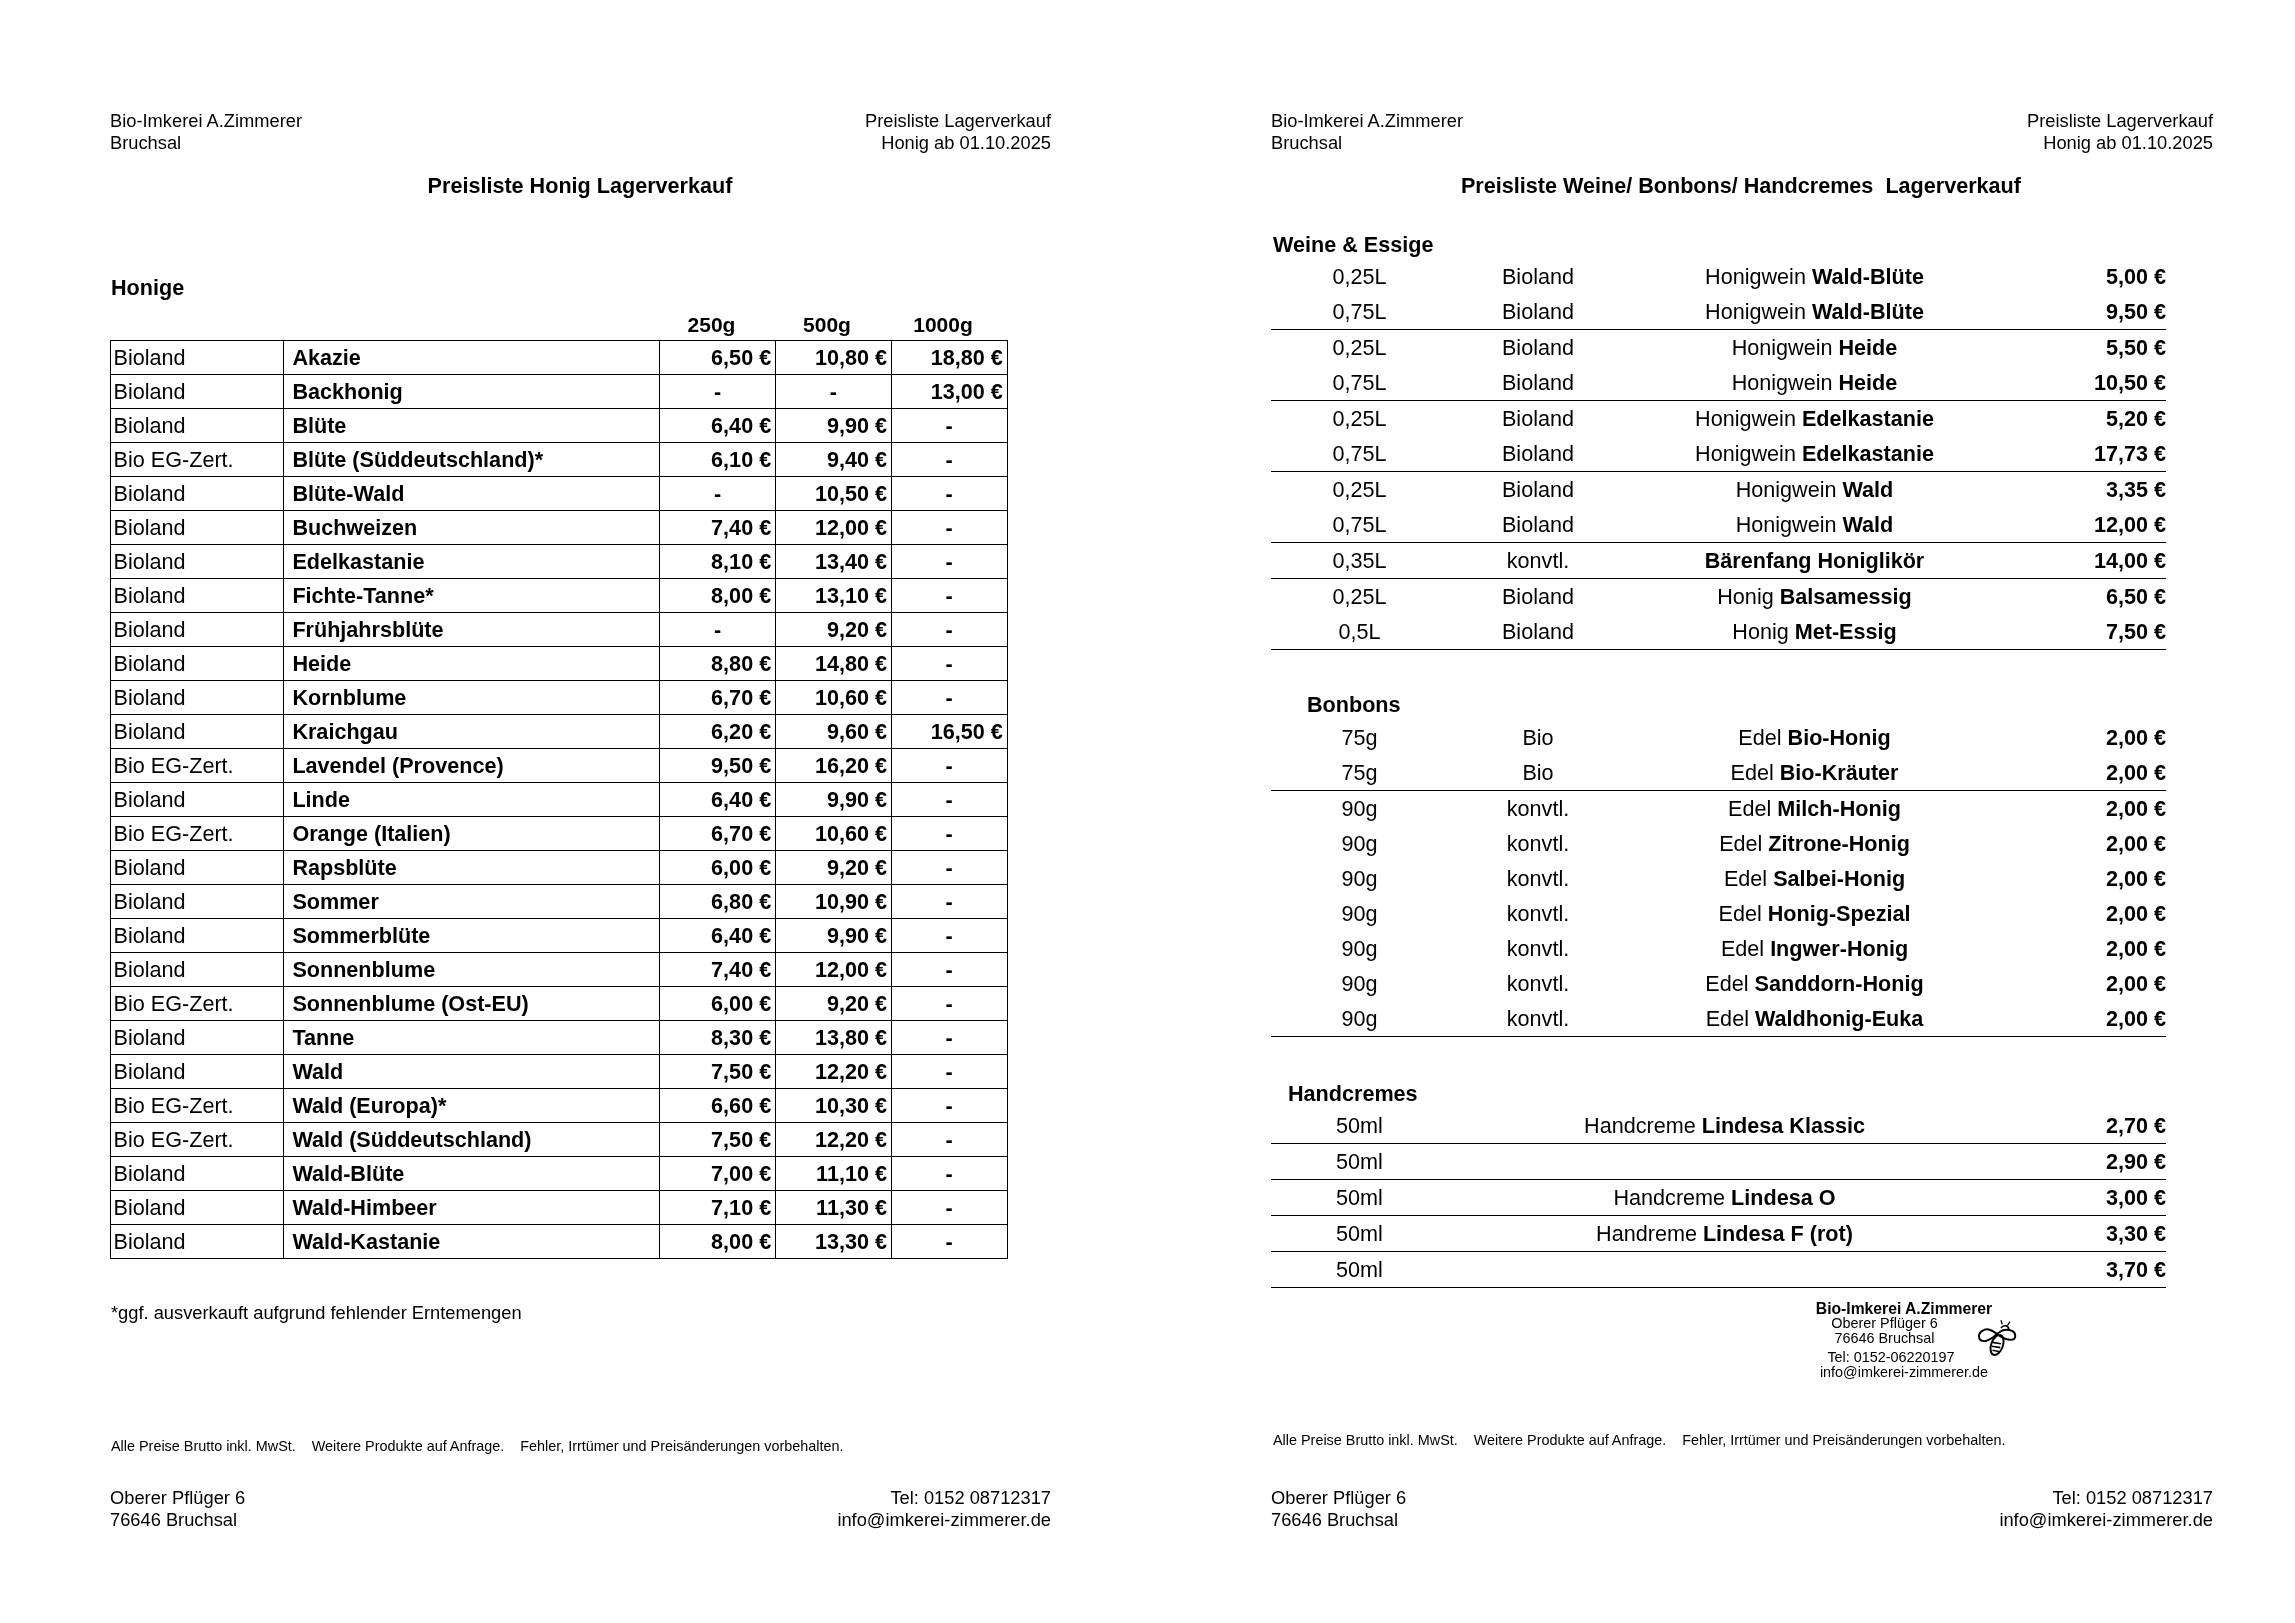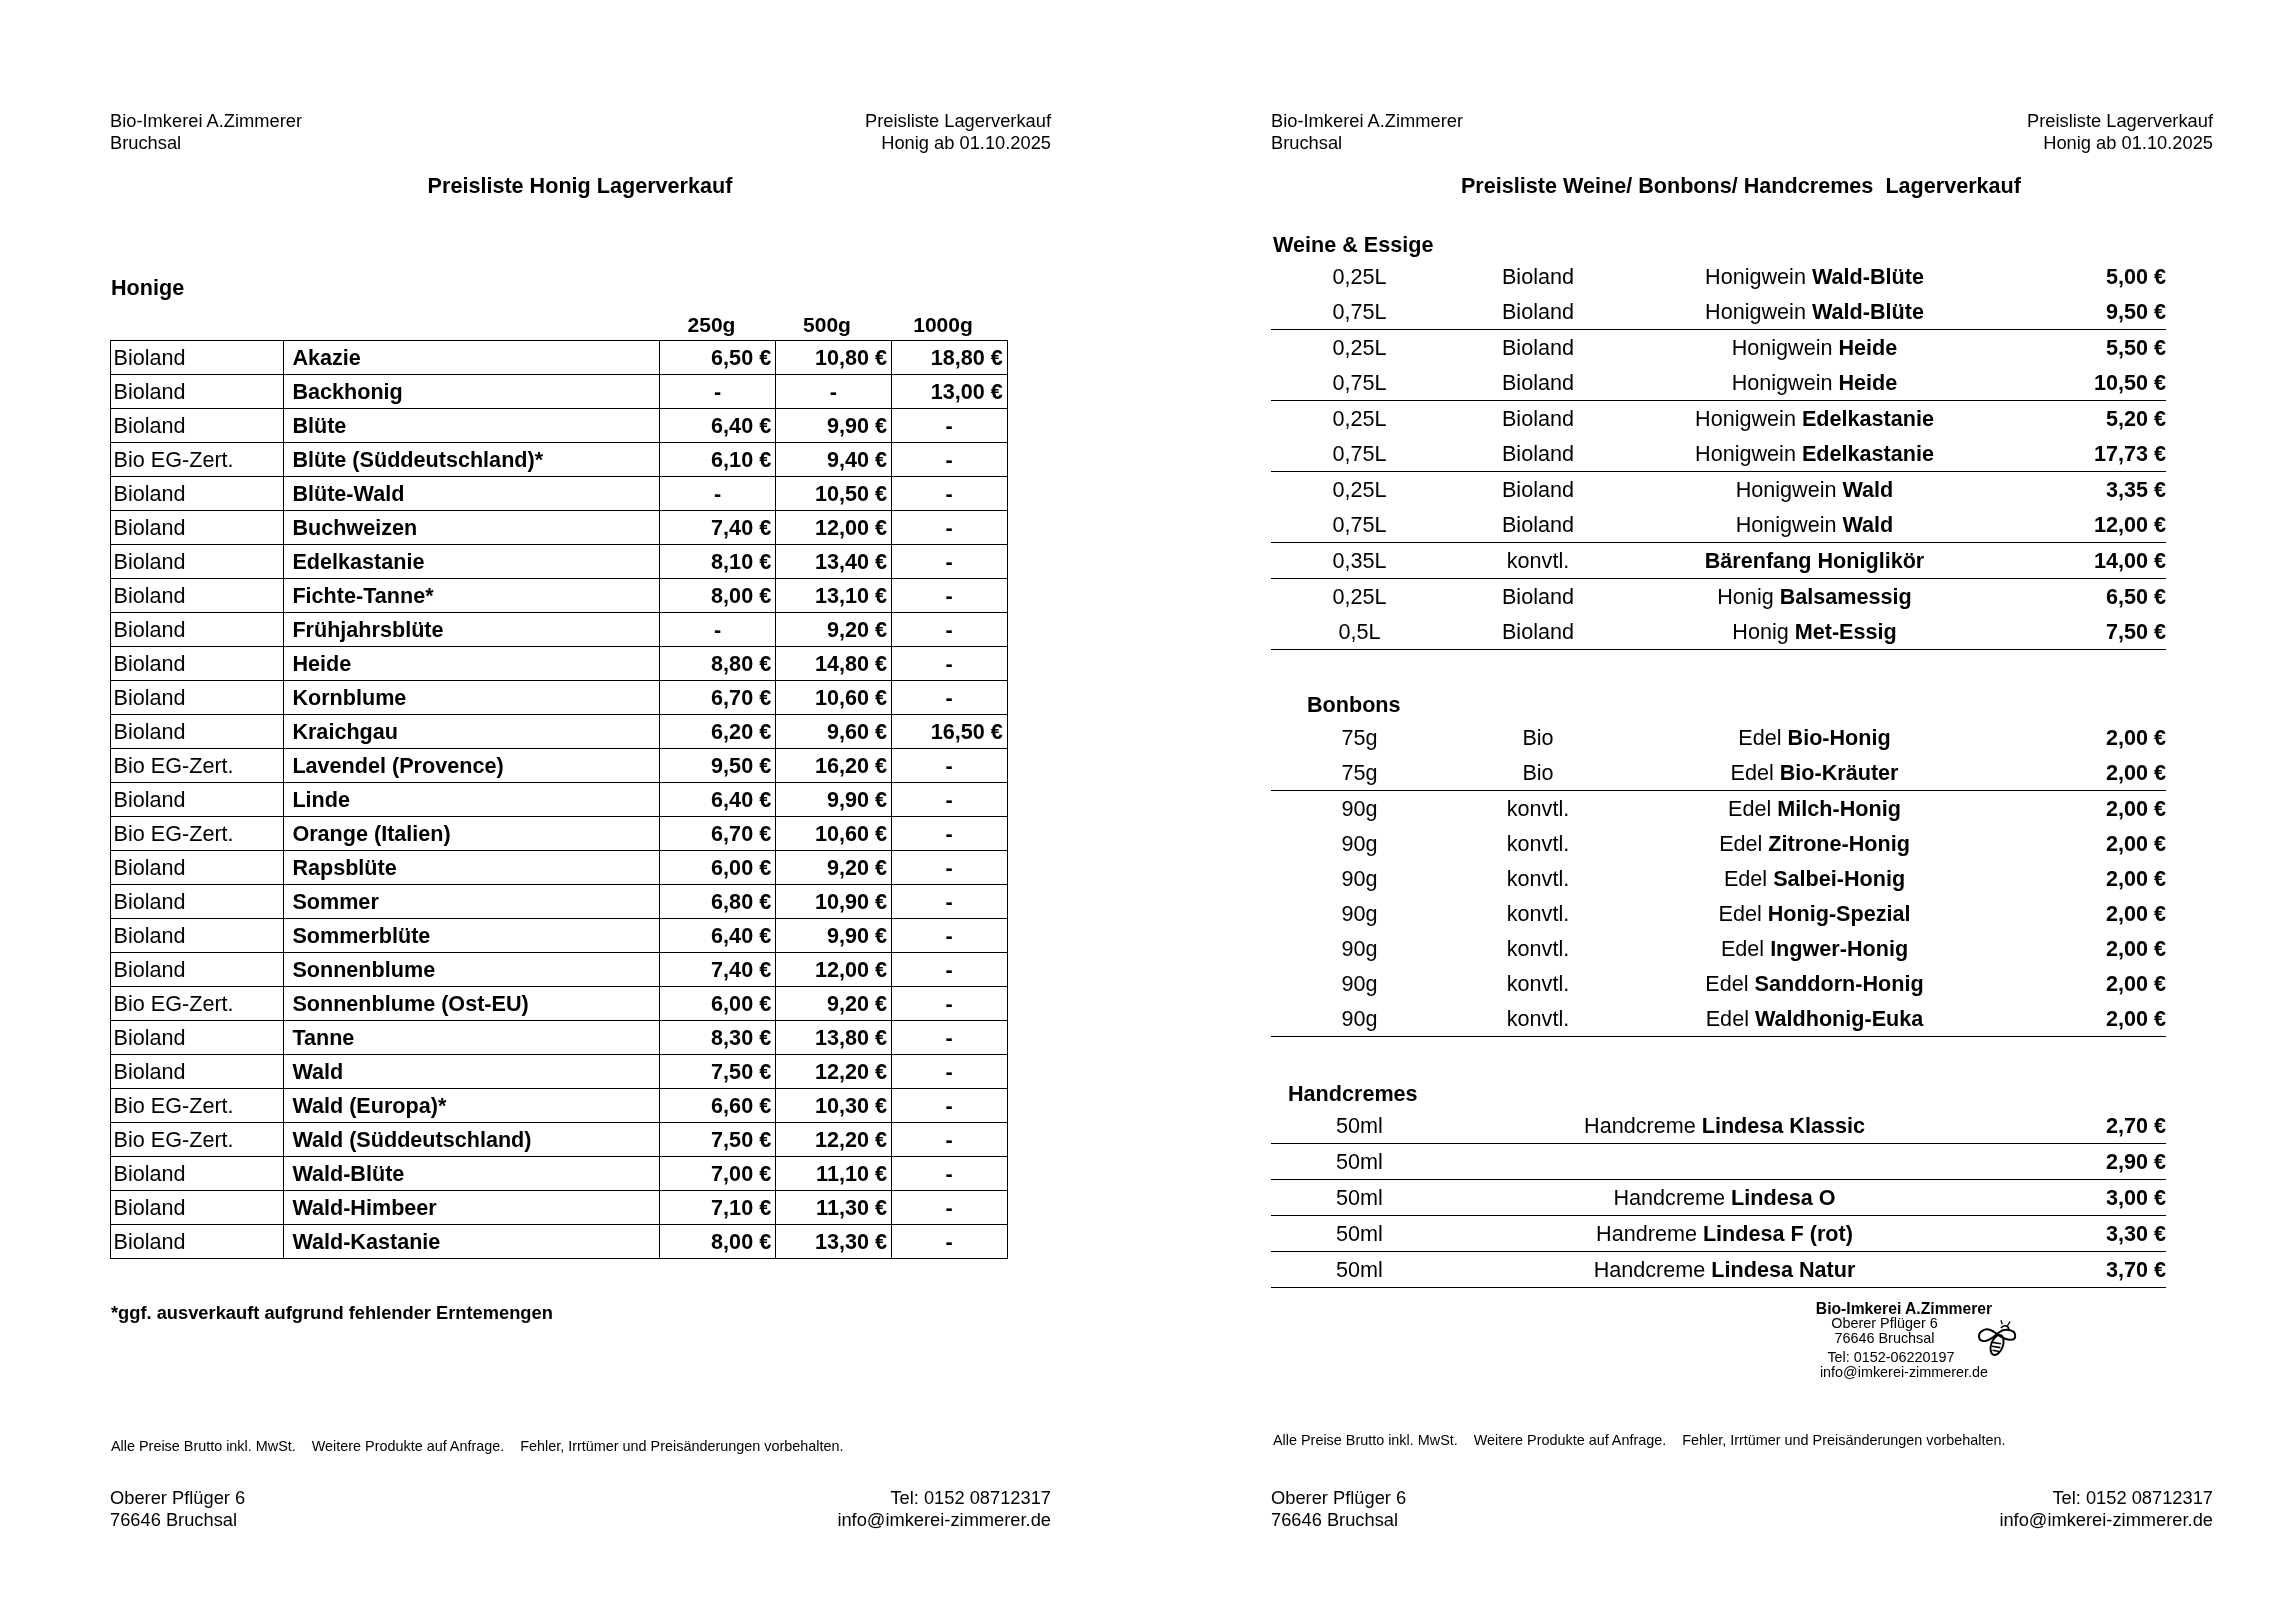--- a/index.html
+++ b/index.html
@@ -17,21 +17,21 @@
 
   
   .col-heads { position:absolute; top:313px; left:654px; width:347px; display:flex; font-size:21px; font-weight:bold; }
   .col-heads div { text-align:center; }
   table.honey { position:absolute; left:110px; top:340px; border-collapse:collapse; font-size:21.6px; }
   table.honey td { border:1.3px solid #000; height:33px; padding:0 3.9px; white-space:nowrap; line-height:33px; }
   table.honey td.zert { width:166px; font-weight:normal; padding-left:2.6px; }
   table.honey td.name { width:363px; font-weight:bold; padding-left:7.9px; }
   table.honey td.price { width:107px; text-align:right; font-weight:bold; }
   table.honey td.dash { text-align:center; }
-  .footnote { position:absolute; top:1302px; left:111px; font-size:18.3px; font-weight:bold; }
+  .footnote { position:absolute; top:1302px; left:111px; font-size:18.3px; font-weight:normal; }
 
   .disclaimer { position:absolute; top:1438px; font-size:14.4px; }
   .addr-left { position:absolute; top:1487px; font-size:18.3px; line-height:22px; }
   .addr-right { position:absolute; top:1487px; font-size:18.3px; line-height:22px; text-align:right; }
 
   
   .list { position:absolute; left:1271px; width:895px; }
   .list-row { position:relative; height:35px; font-size:21.6px; line-height:35px; }
   .list-row.rule-bottom { border-bottom:1.3px solid #000; }
   .c-vol { position:absolute; left:0; width:177px; text-align:center; }
@@ -430,21 +430,20 @@
         <div class="c-prod"><span style="white-space: pre;">Handcreme </span><b>Lindesa O</b></div>
         <div class="c-price">3,00 €</div>
       </div>
       <div class="list-row rule-bottom">
         <div class="c-vol">50ml</div>
         <div class="c-prod"><span style="white-space: pre;">Handreme </span><b>Lindesa F (rot)</b></div>
         <div class="c-price">3,30 €</div>
       </div>
       <div class="list-row rule-bottom">
         <div class="c-vol">50ml</div>
-        <div class="c-prod"><span style="white-space: pre;">Handcreme </span><b>Lindesa Natur</b></div>
         <div class="c-price">3,70 €</div>
       </div>
     </div>
 
 
   <div class="stamp">
     <div class="s-title">Bio-Imkerei A.Zimmerer</div>
     <div style="margin-right:39px;">Oberer Pflüger 6</div>
     <div style="margin-right:39px;">76646 Bruchsal</div>
     <div style="margin-top:5.2px; margin-right:26px;">Tel: 0152-06220197</div>

